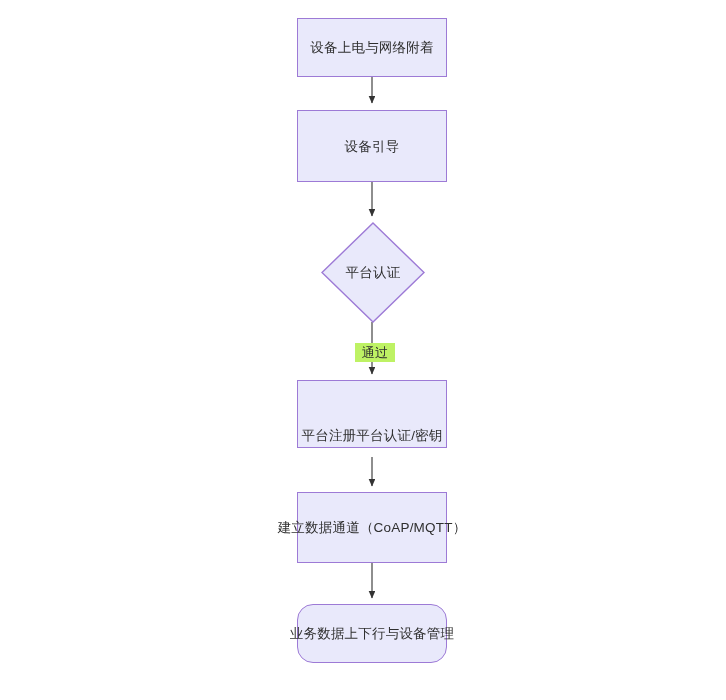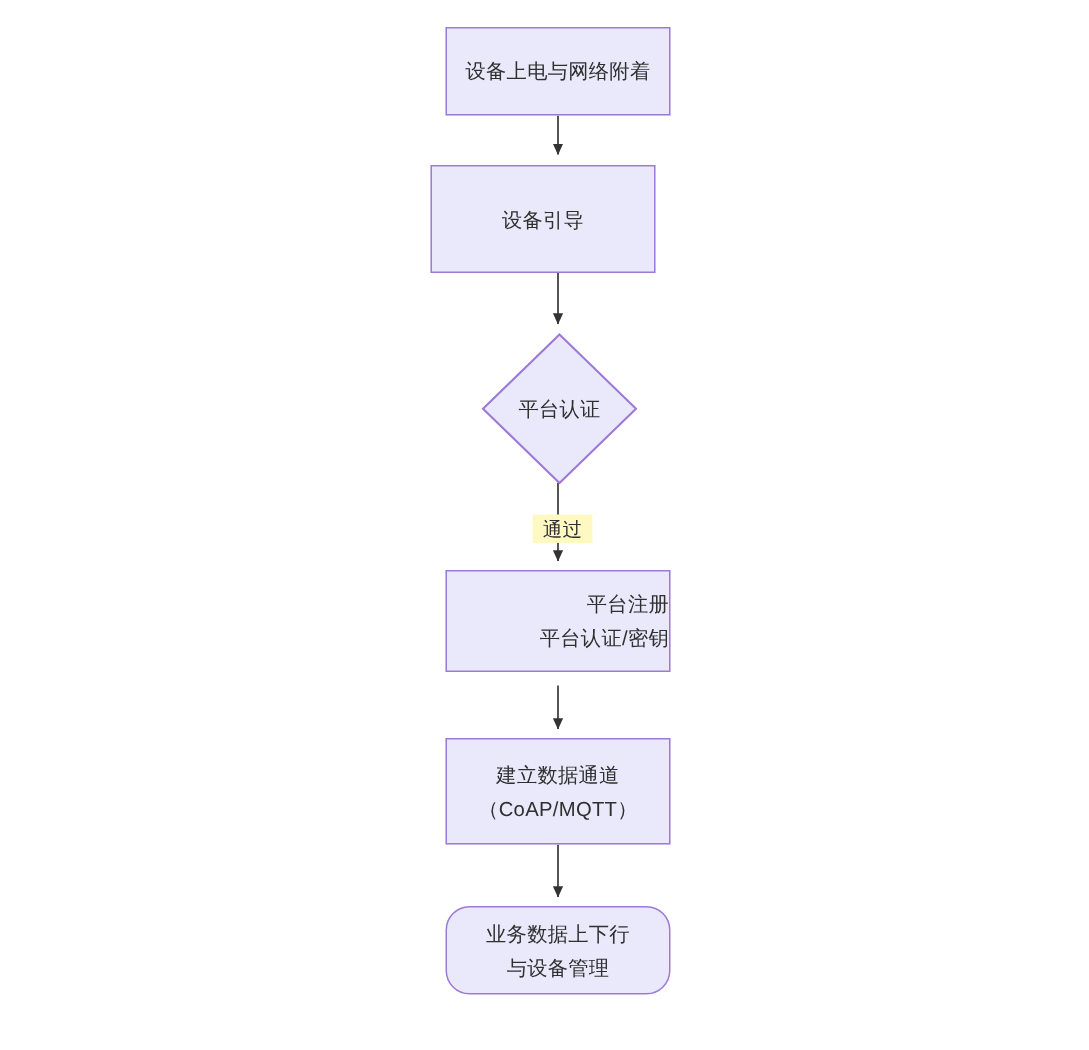--- a/index.html
+++ b/index.html
@@ -28,21 +28,21 @@
   .node {
     position: absolute;
     box-sizing: border-box;
     background: #e9e9fb;
     border: 1.4px solid #9d7ad6;
     color: #2f2f2f;
     font-size: 13.5px;
     line-height: 23px;
     text-align: center;
     display: flex;
-    flex-direction: column;
+    flex-direction: row;
     align-items: center;
     justify-content: center;
     white-space: pre;
     letter-spacing: 0.2px;
   }
   .node .line {
     display: block;
   }
   .diamond-wrap {
     position: absolute;
@@ -65,21 +65,21 @@
     display: flex;
     align-items: center;
     justify-content: center;
     font-size: 13.5px;
     color: #2f2f2f;
     letter-spacing: 0.2px;
     white-space: pre;
   }
   .edge-label {
     position: absolute;
-    background: #fef9c3;
+    background: #bef264;
     color: #2f2f2f;
     font-size: 13px;
     line-height: 17px;
     padding: 1px 2px;
     letter-spacing: 0.2px;
     white-space: pre;
     text-align: center;
   }
 </style>
 </head>
@@ -100,21 +100,21 @@
       <line x1="372" y1="322" x2="372" y2="374" marker-end="url(#arrowhead)"></line>
       <line x1="372" y1="457" x2="372" y2="486" marker-end="url(#arrowhead)"></line>
       <line x1="372" y1="563" x2="372" y2="598" marker-end="url(#arrowhead)"></line>
     </g>
   </svg>
 
   <div class="node" style="left:297px; top:18px; width:150px; height:59px;">
     <span class="line">设备上电与网络附着</span>
   </div>
 
-  <div class="node" style="left:287px; top:110px; width:150px; height:72px;">
+  <div class="node" style="left:297px; top:110px; width:150px; height:72px;">
     <span class="line">设备引导</span>
   </div>
 
   <div class="diamond-wrap" style="left:321px; top:222px;">
     <svg class="diamond-shape" viewBox="0 0 104 101" width="104" height="101">
       <polygon points="52,1 103,50.5 52,100 1,50.5" fill="#e9e9fb" stroke="#9d7ad6" stroke-width="1.4"></polygon>
     </svg>
     <div class="diamond-label">平台认证</div>
   </div>
 

